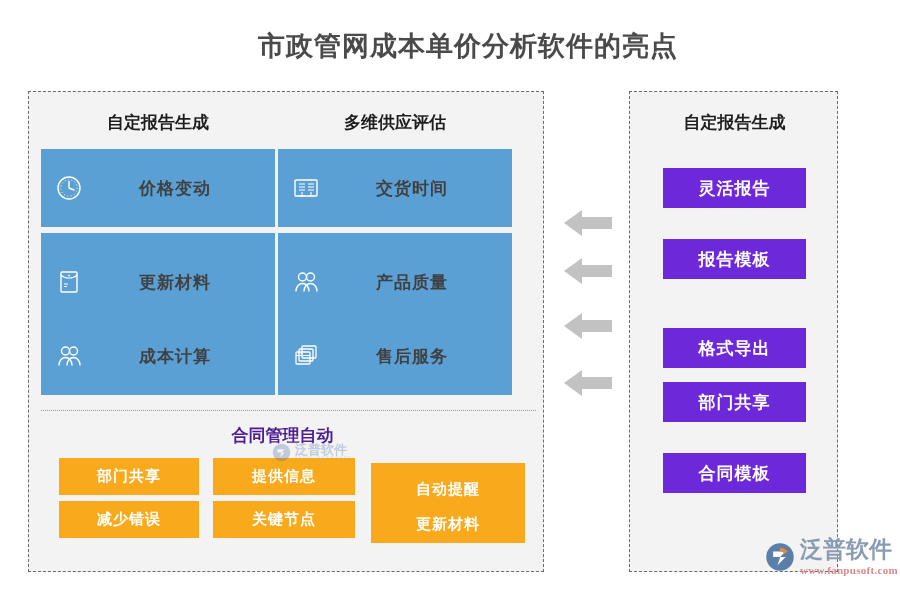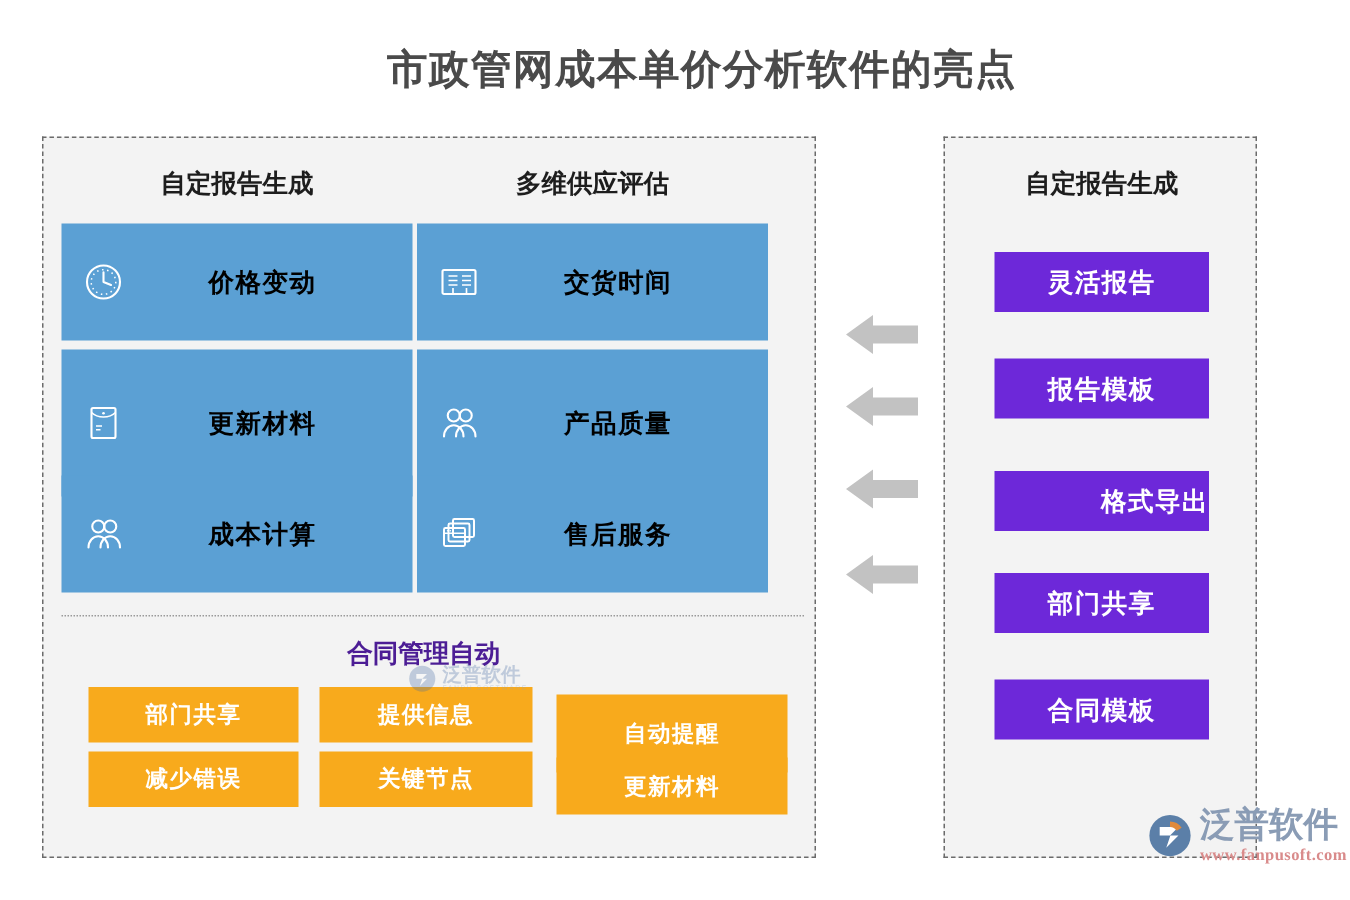--- a/index.html
+++ b/index.html
@@ -42,21 +42,21 @@
   #head-left   { left: 12px;  top: 19px; width: 234px; }
   #head-right  { left: 249px; top: 19px; width: 234px; }
   #head-report { left: 0;     top: 19px; width: 209px; }
 
   
   .card {
     position: absolute;
     background: #5ba0d4;
     display: flex;
     align-items: center;
-    color: #000000;
+    color: #404040;
   }
   .card .card-icon {
     width: 56px;
     display: flex;
     align-items: center;
     justify-content: center;
     flex: 0 0 56px;
   }
   .card .card-label {
     font-size: 17px;
@@ -116,21 +116,21 @@
     color: #ffffff;
     font-size: 17px;
     font-weight: bold;
     letter-spacing: 1px;
     display: flex;
     align-items: center;
     justify-content: center;
   }
   .rb0 { top: 76px; }
   .rb1 { top: 147px; }
-  .rb2 { top: 222px; justify-content: flex-end; }
+  .rb2 { top: 236px; }
   .rb3 { top: 290px; }
   .rb4 { top: 361px; }
 
   
   .arrow {
     position: absolute;
     left: 562px;
     width: 52px; height: 34px;
   }
   .a0 { top: 206px; }

